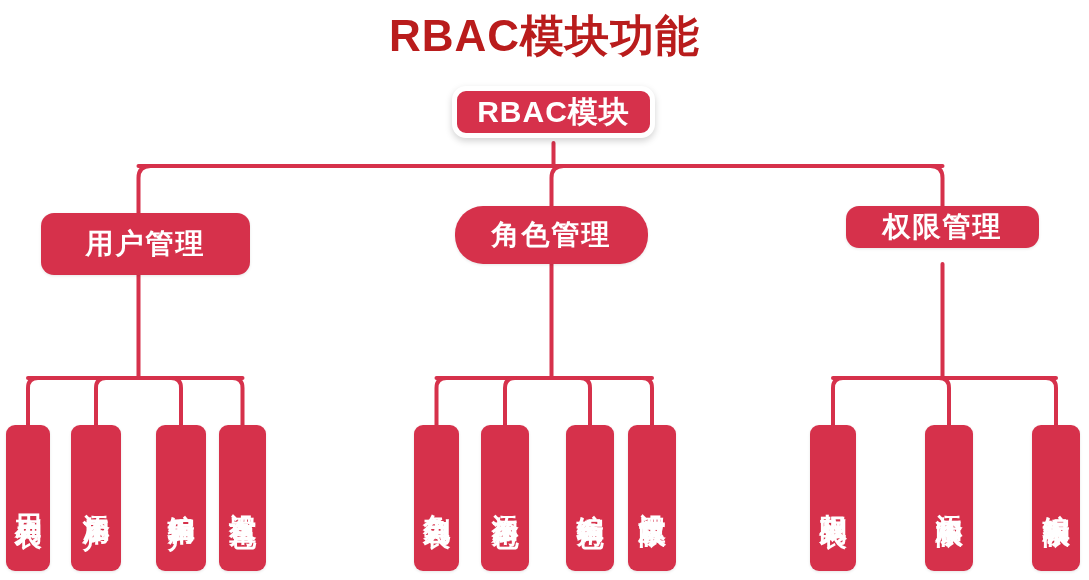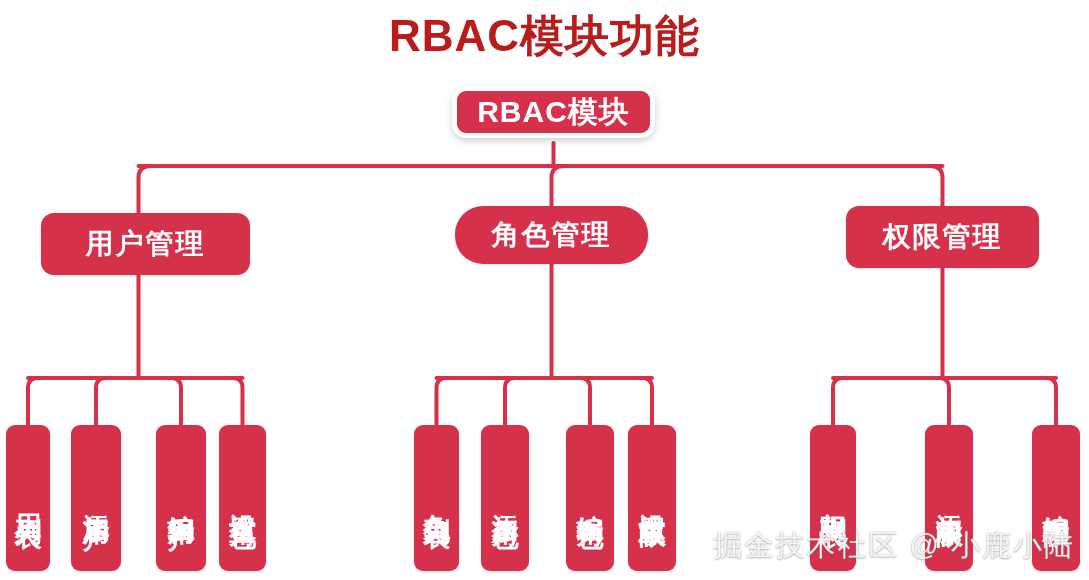--- a/index.html
+++ b/index.html
@@ -170,29 +170,28 @@
       </div>
       <div class="node node-leaf" style="left: 481px; top: 425px; width: 48px; height: 146px;">
         <span class="vtext">添加角色</span>
       </div>
       <div class="node node-leaf" style="left: 566px; top: 425px; width: 48px; height: 146px;">
         <span class="vtext">编辑角色</span>
       </div>
       <div class="node node-leaf" style="left: 628px; top: 425px; width: 48px; height: 146px;">
         <span class="vtext">设置权限</span>
       </div>
-      <div class="node node-l2" style="left: 846px; top: 206px; width: 193px; height: 62px;">
+      <div class="node node-l2" style="left: 846px; top: 206px; width: 193px; height: 42px;">
         <span>权限管理</span>
       </div>
       <div class="node node-leaf" style="left: 810px; top: 425px; width: 46px; height: 146px;">
         <span class="vtext">权限列表</span>
       </div>
       <div class="node node-leaf" style="left: 925px; top: 425px; width: 48px; height: 146px;">
         <span class="vtext">添加权限</span>
       </div>
       <div class="node node-leaf" style="left: 1032px; top: 425px; width: 48px; height: 146px;">
         <span class="vtext">编辑权限</span>
       </div>
     </div>
 
-  <div id="watermark">掘金技术社区 @ 小鹿小陆</div>
 
 </div>
 
 </body></html>

